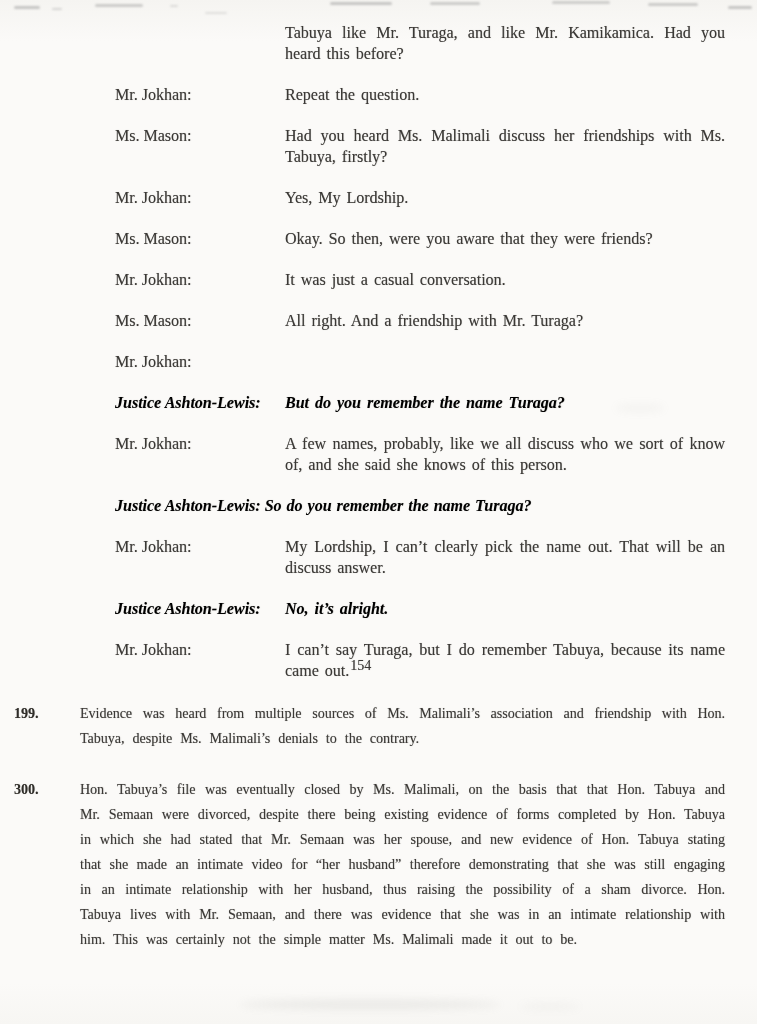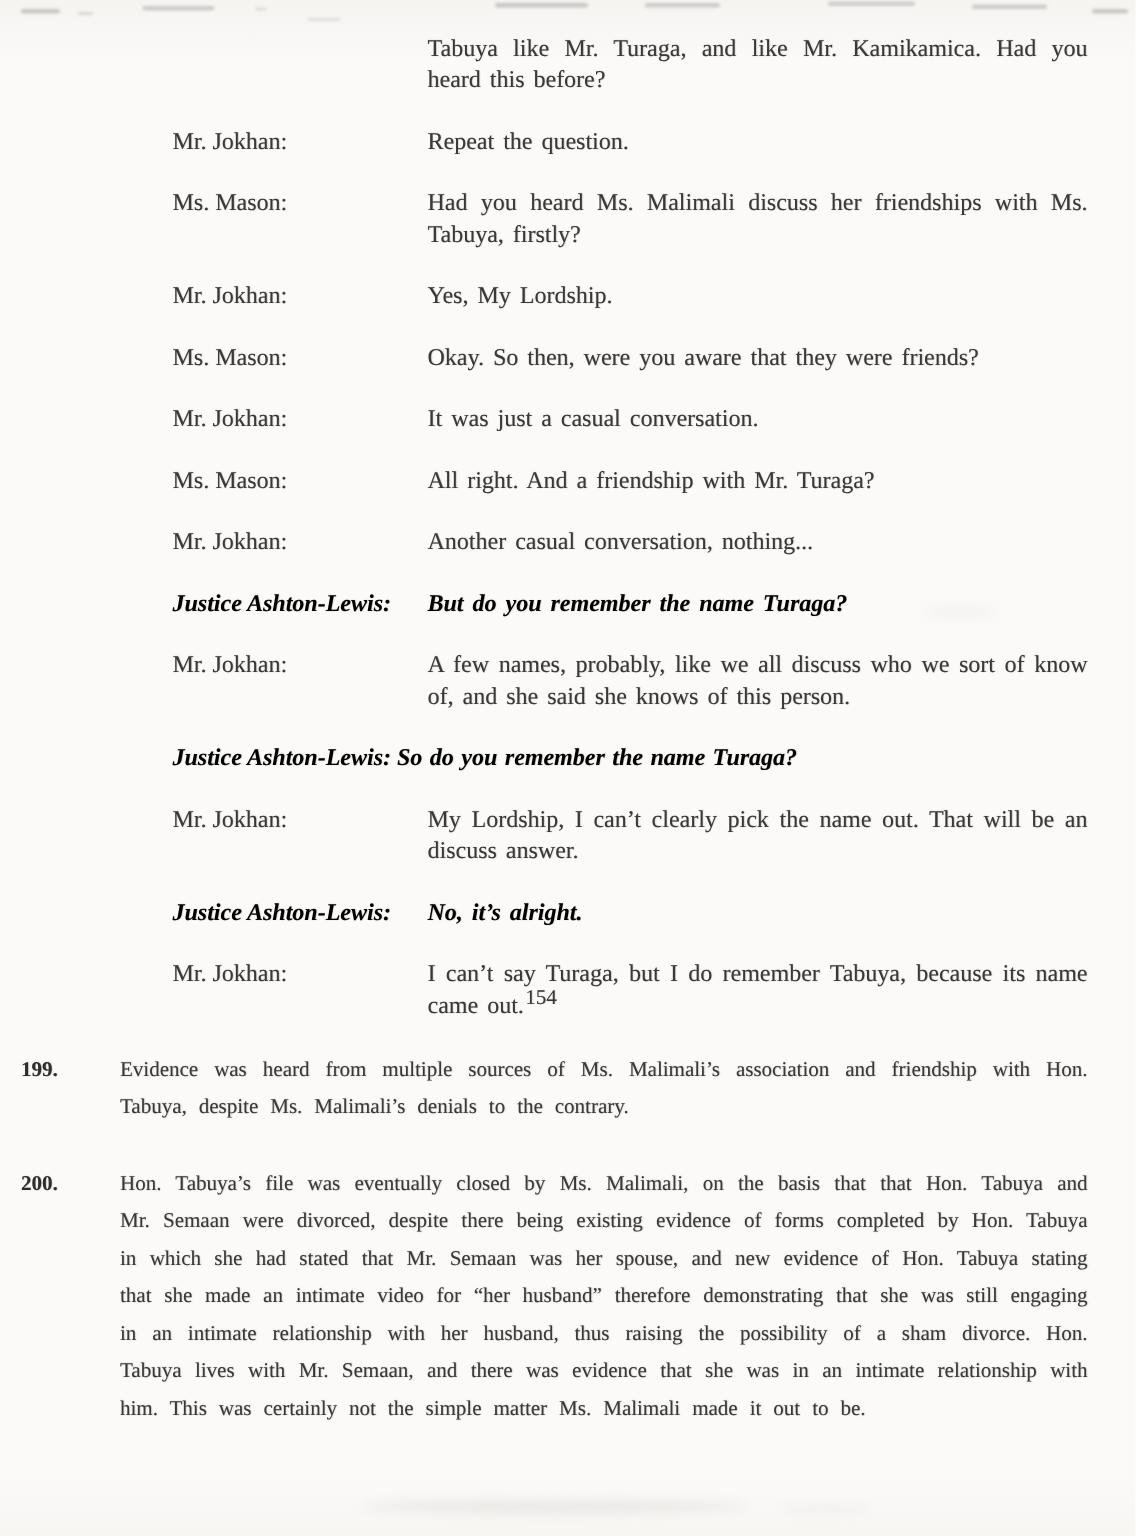--- a/index.html
+++ b/index.html
@@ -89,21 +89,20 @@
       <span class="dialogue">It was just a casual conversation.</span>
     </div>
 
     <div class="entry">
       <span class="speaker">Ms. Mason:</span>
       <span class="dialogue">All right. And a friendship with Mr. Turaga?</span>
     </div>
 
     <div class="entry">
       <span class="speaker">Mr. Jokhan:</span>
-      <span class="dialogue">Another casual conversation, nothing...</span>
     </div>
 
     <div class="entry justice">
       <span class="speaker">Justice Ashton-Lewis:</span>
       <span class="dialogue">But do you remember the name Turaga?</span>
     </div>
 
     <div class="entry">
       <span class="speaker">Mr. Jokhan:</span>
       <span class="dialogue">A few names, probably, like we all discuss who we sort of know of, and she said she knows of this person.</span>
@@ -132,19 +131,19 @@
   </div>
 
   <div class="paragraphs">
 
     <div class="para">
       <span class="para-num">199.</span>
       <p class="para-text">Evidence was heard from multiple sources of Ms. Malimali’s association and friendship with Hon. Tabuya, despite Ms. Malimali’s denials to the contrary.</p>
     </div>
 
     <div class="para">
-      <span class="para-num">200.</span>
+      <span class="para-num">300.</span>
       <p class="para-text">Hon. Tabuya’s file was eventually closed by Ms. Malimali, on the basis that that Hon. Tabuya and Mr. Semaan were divorced, despite there being existing evidence of forms completed by Hon. Tabuya in which she had stated that Mr. Semaan was her spouse, and new evidence of Hon. Tabuya stating that she made an intimate video for “her husband” therefore demonstrating that she was still engaging in an intimate relationship with her husband, thus raising the possibility of a sham divorce. Hon. Tabuya lives with Mr. Semaan, and there was evidence that she was in an intimate relationship with him. This was certainly not the simple matter Ms. Malimali made it out to be.</p>
     </div>
 
   </div>
 
 </div>
 
 </body></html>

